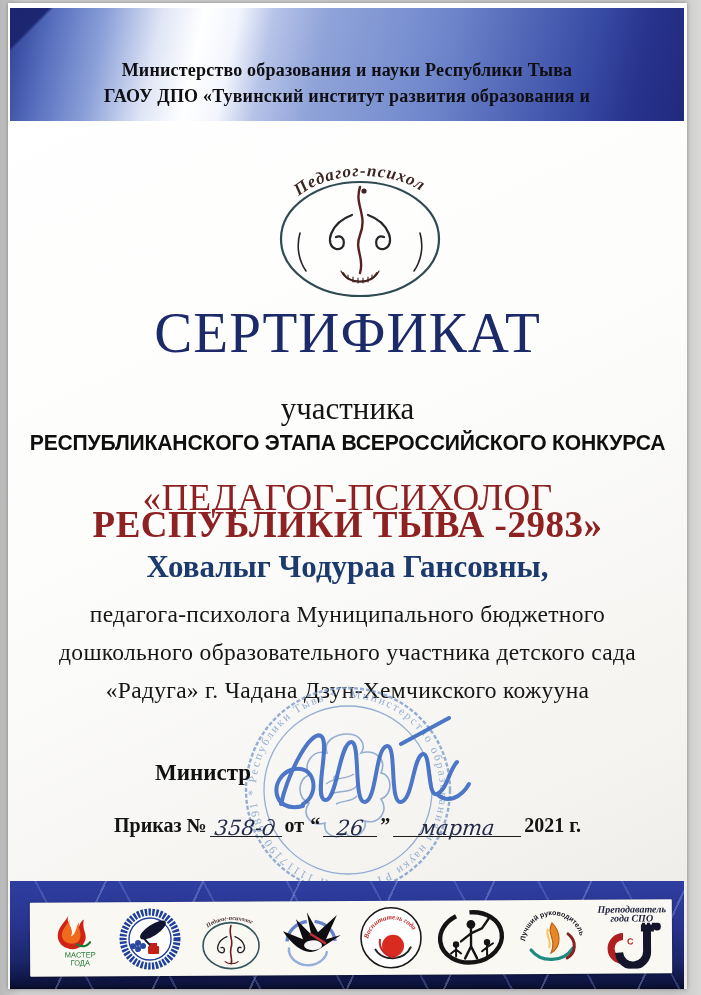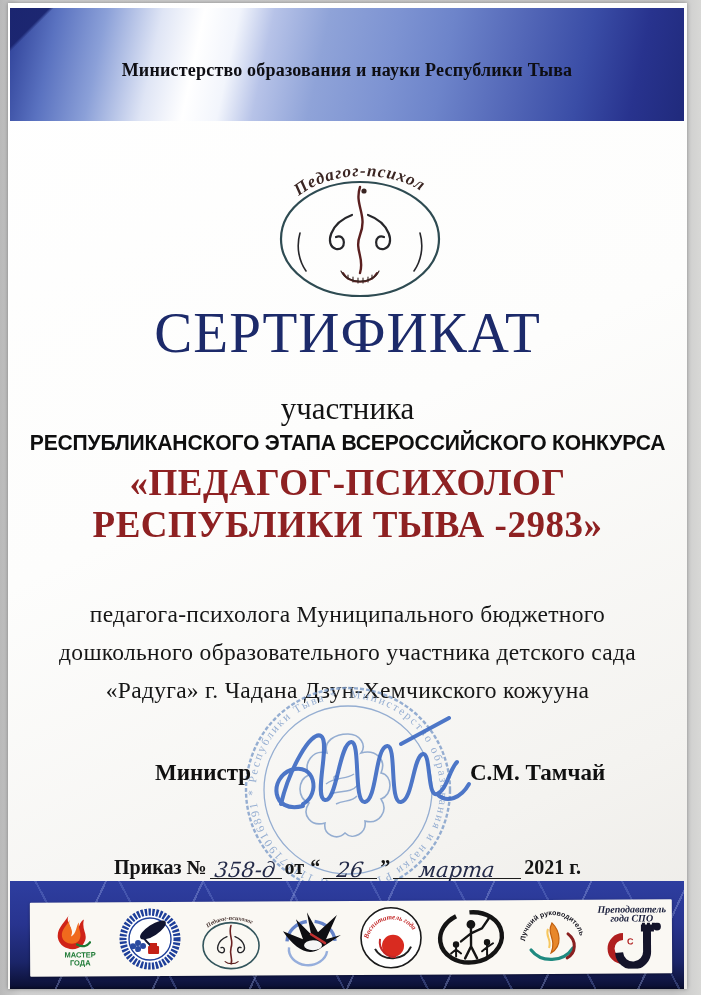--- a/index.html
+++ b/index.html
@@ -14,58 +14,59 @@
       linear-gradient(135deg, rgba(26,36,110,.95) 0%, rgba(26,36,110,.95) 5%, rgba(26,36,110,0) 5.6%),
       linear-gradient(102deg,#2c3e96 0%,#5a72c0 7%,#8ba0d8 14%,#dfe5f5 22%,#ffffff 28%,#f2f5fc 33%,#b7c3e8 38%,#8fa3d8 46%,#7d93d2 56%,#6d84ca 64%,#5468b8 74%,#3a4da6 84%,#28338e 92%,#202a7c 100%);}
   .hline{position:absolute;left:0;width:100%;text-align:center;font-weight:bold;color:#0e0e13;font-size:18px;letter-spacing:.2px;}
   .h1{top:52px;}
   .h2{top:78px;}
 
   
   .title{top:297px;font-size:57px;font-weight:normal;color:#1c2a6a;letter-spacing:1px;}
   .subtitle{top:388px;font-size:31px;font-weight:normal;color:#131313;}
   .stageline{top:427px;font-size:22px;font-weight:bold;color:#0f0f0f;font-family:"Liberation Sans","DejaVu Sans",sans-serif;transform:scaleX(.96);letter-spacing:-.2px;}
-  .red1{top:458px;font-size:37px;font-weight:bold;color:#8e2122;letter-spacing:.5px;}
+  .red1{top:473px;font-size:37px;font-weight:normal;color:#8e2122;letter-spacing:.5px;}
   .red2{top:500px;font-size:37px;font-weight:bold;color:#8e2122;letter-spacing:.5px;}
   .name{top:546px;font-size:31px;font-weight:bold;color:#1c3a6e;}
   .body1{top:598px;}  .body2{top:636px;}  .body3{top:674px;}
   .bodyline{font-size:23.5px;color:#161616;letter-spacing:.3px;}
 
   .role{left:147px;top:757px;font-size:23px;font-weight:bold;color:#101010;}
   .signer{left:462px;top:757px;font-size:23px;font-weight:bold;color:#101010;}
 
-  .order-row{top:811px;left:0;width:679px;display:flex;justify-content:center;align-items:flex-end;font-size:20px;font-weight:bold;color:#141414;margin-top:42px;}
+  .order-row{top:811px;left:0;width:679px;display:flex;justify-content:center;align-items:flex-end;font-size:20px;font-weight:bold;color:#141414;}
   .order-row .printed{margin:0 3px;}
   .blank{display:inline-block;border-bottom:1.6px solid #1c1c1c;text-align:center;line-height:20px;}
   .blank.num{width:72px;} .blank.day{width:54px;} .blank.month{width:128px;}
   .hw{font-family:"DejaVu Serif",serif;font-style:italic;font-weight:normal;font-size:21px;color:#232a48;display:inline-block;transform:skewX(-6deg) translateY(2px);}
   .city{top:851px;font-size:23px;font-weight:bold;color:#101010;}
 
   
   .band-bottom{position:absolute;left:2px;right:3px;top:878px;height:108px;
     background:
       repeating-linear-gradient(115deg, transparent 0 86px, rgba(150,165,225,.38) 86px 88px),
       repeating-linear-gradient(62deg, transparent 0 72px, rgba(120,140,215,.32) 72px 74px),
       linear-gradient(180deg,#2e3ea0 0%,#28348f 40%,#1b2569 75%,#0c1137 97%,#070a22 100%);}
   .logo-strip{position:absolute;left:20px;right:12px;top:20px;height:74px;background:#faf8f3;border-radius:1px;transform:rotate(-.3deg);
     display:flex;justify-content:space-around;align-items:center;box-shadow:0 1px 3px rgba(0,0,0,.4);}
   .flogo{display:flex;flex-direction:column;align-items:center;justify-content:center;width:76px;height:72px;}
-  .flogo .cap{font-family:"Liberation Sans",sans-serif;font-weight:bold;font-size:7.5px;color:#1d7a35;line-height:8px;text-align:center;margin-left:20px;}
+  .flogo .cap{font-family:"Liberation Sans",sans-serif;font-weight:normal;font-size:7.5px;color:#1d7a35;line-height:8px;text-align:center;margin-left:20px;}
   .spo-cap{font-family:"Liberation Serif",serif;font-weight:bold;font-style:italic;font-size:10px;color:#181d3a;line-height:9px;text-align:center;}
 
   svg{display:block;}
 </style>
 </head>
 <body>
 
 <div class="stage">
  <div class="cert">
 
   <div class="band-top">
     <div class="hline h1">Министерство образования и науки Республики Тыва</div>
+    <div class="hline h2">ГАОУ ДПО «Тувинский институт развития образования и</div>
   </div>
 
   <svg class="abs" style="left:264px;top:138px;" width="176" height="158" viewBox="0 0 176 158">
     <defs>
           <path id="arcTop" d="M24,58 A78,46 0 0 1 152,52" fill="none"></path>
         </defs>
     <text font-family="Liberation Serif, serif" font-style="italic" font-weight="bold" font-size="17" fill="#3a2522" letter-spacing="1">
       <textPath href="#arcTop" startOffset="4">Педагог-психолог</textPath>
     </text>
     <ellipse cx="88" cy="98" rx="79" ry="57" fill="none" stroke="#2e4b52" stroke-width="2.2"></ellipse>
@@ -80,20 +81,21 @@
       <path d="M69,130 A20,15 0 0 0 107,130" stroke="#3a2522" stroke-width="1.2"></path>
       <path d="M76,134 l0,4 M81,136 l0,5 M86,137 l0,5 M91,137 l0,5 M96,136 l0,5 M100,134 l0,4" stroke="#3a2522" stroke-width="1.1"></path>
     </g>
   </svg>
 
   <div class="abs ctr title">СЕРТИФИКАТ</div>
   <div class="abs ctr subtitle">участника</div>
   <div class="abs ctr stageline">РЕСПУБЛИКАНСКОГО ЭТАПА ВСЕРОССИЙСКОГО КОНКУРСА</div>
   <div class="abs ctr red1">«ПЕДАГОГ-ПСИХОЛОГ</div>
   <div class="abs ctr red2">РЕСПУБЛИКИ ТЫВА -2983»</div>
+  <div class="abs ctr name">Ховалыг Чодураа Гансовны,</div>
   <div class="abs ctr bodyline body1">педагога-психолога Муниципального бюджетного</div>
   <div class="abs ctr bodyline body2">дошкольного образовательного участника детского сада</div>
   <div class="abs ctr bodyline body3">«Радуга»  г. Чадана Дзун-Хемчикского кожууна</div>
 
   <svg class="abs" style="left:232px;top:679px;" width="216" height="216" viewBox="0 0 216 216" opacity="0.8">
     <defs>
           <path id="stampRing" d="M108,16 A92,92 0 1 1 107.9,16" fill="none"></path>
         </defs>
     <g fill="none" stroke="#7d9cc9">
       <circle cx="108" cy="108" r="102" stroke-width="2.4" stroke-dasharray="4 2"></circle>
@@ -110,21 +112,20 @@
   <svg class="abs" style="left:243px;top:683px;" width="232" height="152" viewBox="0 0 232 152">
     <g fill="none" stroke="#3f6cc4" stroke-width="4" stroke-linecap="round" opacity=".92">
       <path d="M52,120 C20,128 18,92 40,84 C64,76 70,108 52,118"></path>
       <path d="M30,118 C38,84 60,44 70,50 C80,56 62,112 74,114 C86,116 88,58 100,56 C110,54 102,118 114,116 C126,114 124,62 136,60 C146,58 138,118 150,116 C162,114 162,70 172,68 C180,66 176,112 186,108 C196,104 198,84 206,76"></path>
       <path d="M150,58 L198,32"></path>
       <path d="M186,108 C196,118 210,112 218,98"></path>
     </g>
   </svg>
 
   <div class="abs role">Министр</div>
-  <div class="abs signer">С.М. Тамчай</div>
 
   <div class="abs order-row">
     <span class="printed">Приказ №</span>
     <span class="blank num"><span class="hw">358-д</span></span>
     <span class="printed">от</span>
     <span class="printed">“</span>
     <span class="blank day"><span class="hw">26</span></span>
     <span class="printed">”</span>
     <span class="blank month"><span class="hw">марта</span></span>
     <span class="printed">2021 г.</span>

